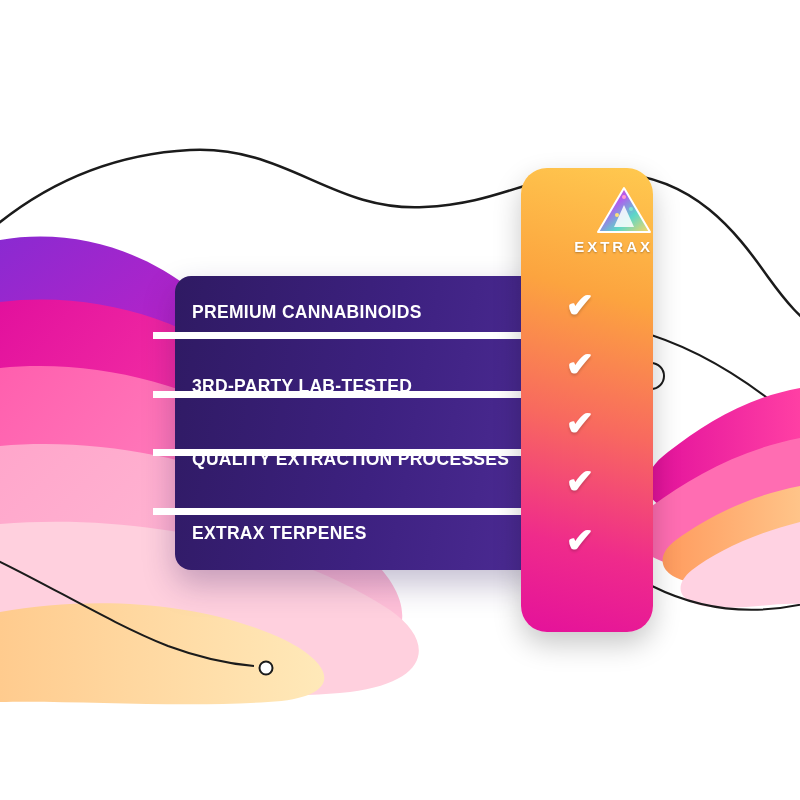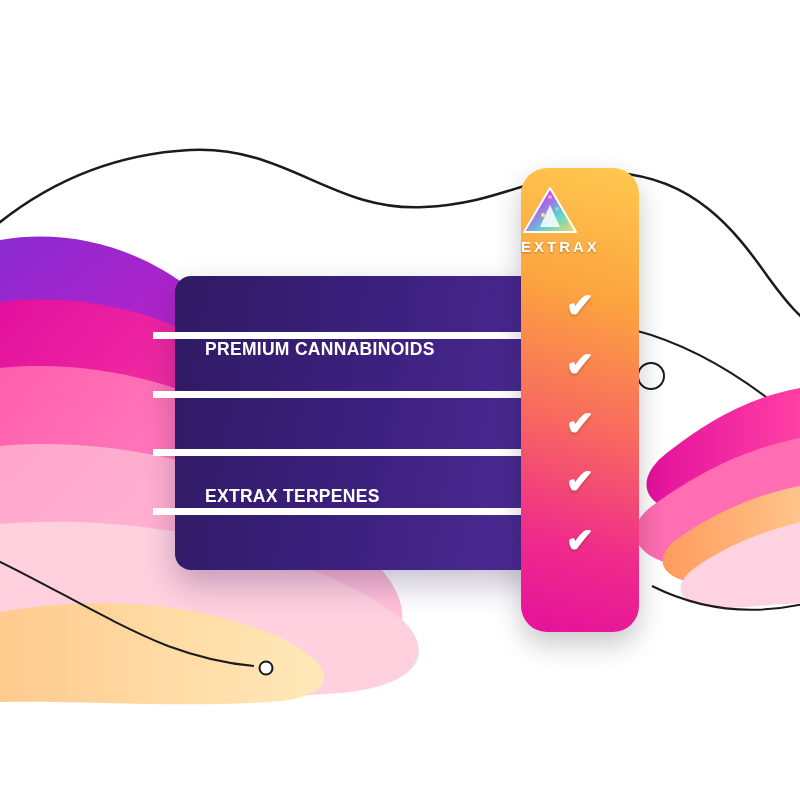--- a/index.html
+++ b/index.html
@@ -10,36 +10,36 @@
   .bg{position:absolute;left:0;top:0;z-index:0;}
 
   
   .panel{
     position:absolute;left:175px;top:276px;width:365px;height:294px;
     border-radius:16px;z-index:2;
     background:linear-gradient(100deg,#2f1a63 0%,#3d2180 55%,#4c2b94 100%);
     box-shadow:0 14px 32px rgba(43,20,90,.28);
     display:flex;flex-direction:column;
   }
-  .row{flex:1;display:flex;align-items:center;padding-left:30px;}
+  .row{flex:1;display:flex;align-items:center;padding-left:17px;}
   .row .label{
     color:#ffffff;font-weight:bold;font-size:17.5px;letter-spacing:.3px;
     white-space:nowrap;
   }
   .sep{
     position:absolute;left:153px;width:387px;height:7px;background:#ffffff;z-index:3;
   }
 
   
   .bar{
-    position:absolute;left:521px;top:168px;width:118px;height:464px;
+    position:absolute;left:521px;top:168px;width:132px;height:464px;
     border-radius:26px;z-index:4;
     background:linear-gradient(195deg,#ffc94f 0%,#fca43f 28%,#f8695f 55%,#ef2b8b 80%,#e4119b 100%);
     box-shadow:0 12px 28px rgba(0,0,0,.22);
-    display:flex;flex-direction:column;align-items:flex-start;
+    display:flex;flex-direction:column;align-items:flex-end;
   }
   .logo{margin-top:16px;height:52px;display:flex;align-items:center;justify-content:center;}
   .brandname{
     margin-top:2px;color:#ffffff;font-weight:bold;font-size:15px;letter-spacing:3px;
     text-shadow:0 1px 2px rgba(0,0,0,.3);
   }
   .check{
     position:absolute;left:580px;transform:translate(-50%,-50%);z-index:5;
     color:#ffffff;font-size:34px;font-weight:bold;line-height:1;
     text-shadow:0 2px 3px rgba(0,0,0,.18);
@@ -100,20 +100,26 @@
     <path d="M -12 556 C 48 584 108 622 168 646 C 203 659 230 664 254 666" fill="none" stroke="#1b1b1b" stroke-width="2"></path>
     <circle cx="266" cy="668" r="6.5" fill="#ffffff" stroke="#1b1b1b" stroke-width="2"></circle>
     <circle cx="651" cy="376" r="13" fill="#ffffff" stroke="#1b1b1b" stroke-width="2"></circle>
   </svg>
 
   <div class="panel">
     <div class="row">
       <span class="label">PREMIUM CANNABINOIDS</span>
     </div>
     <div class="row">
+      <span class="label">3RD-PARTY LAB-TESTED</span>
+    </div>
+    <div class="row">
+      <span class="label">QUALITY EXTRACTION PROCESSES</span>
+    </div>
+    <div class="row">
       <span class="label">EXTRAX TERPENES</span>
     </div>
   </div>
 
   <div class="sep" style="top:332px"></div>
   <div class="sep" style="top:391px"></div>
   <div class="sep" style="top:449px"></div>
   <div class="sep" style="top:508px"></div>
 
   <div class="bar">

